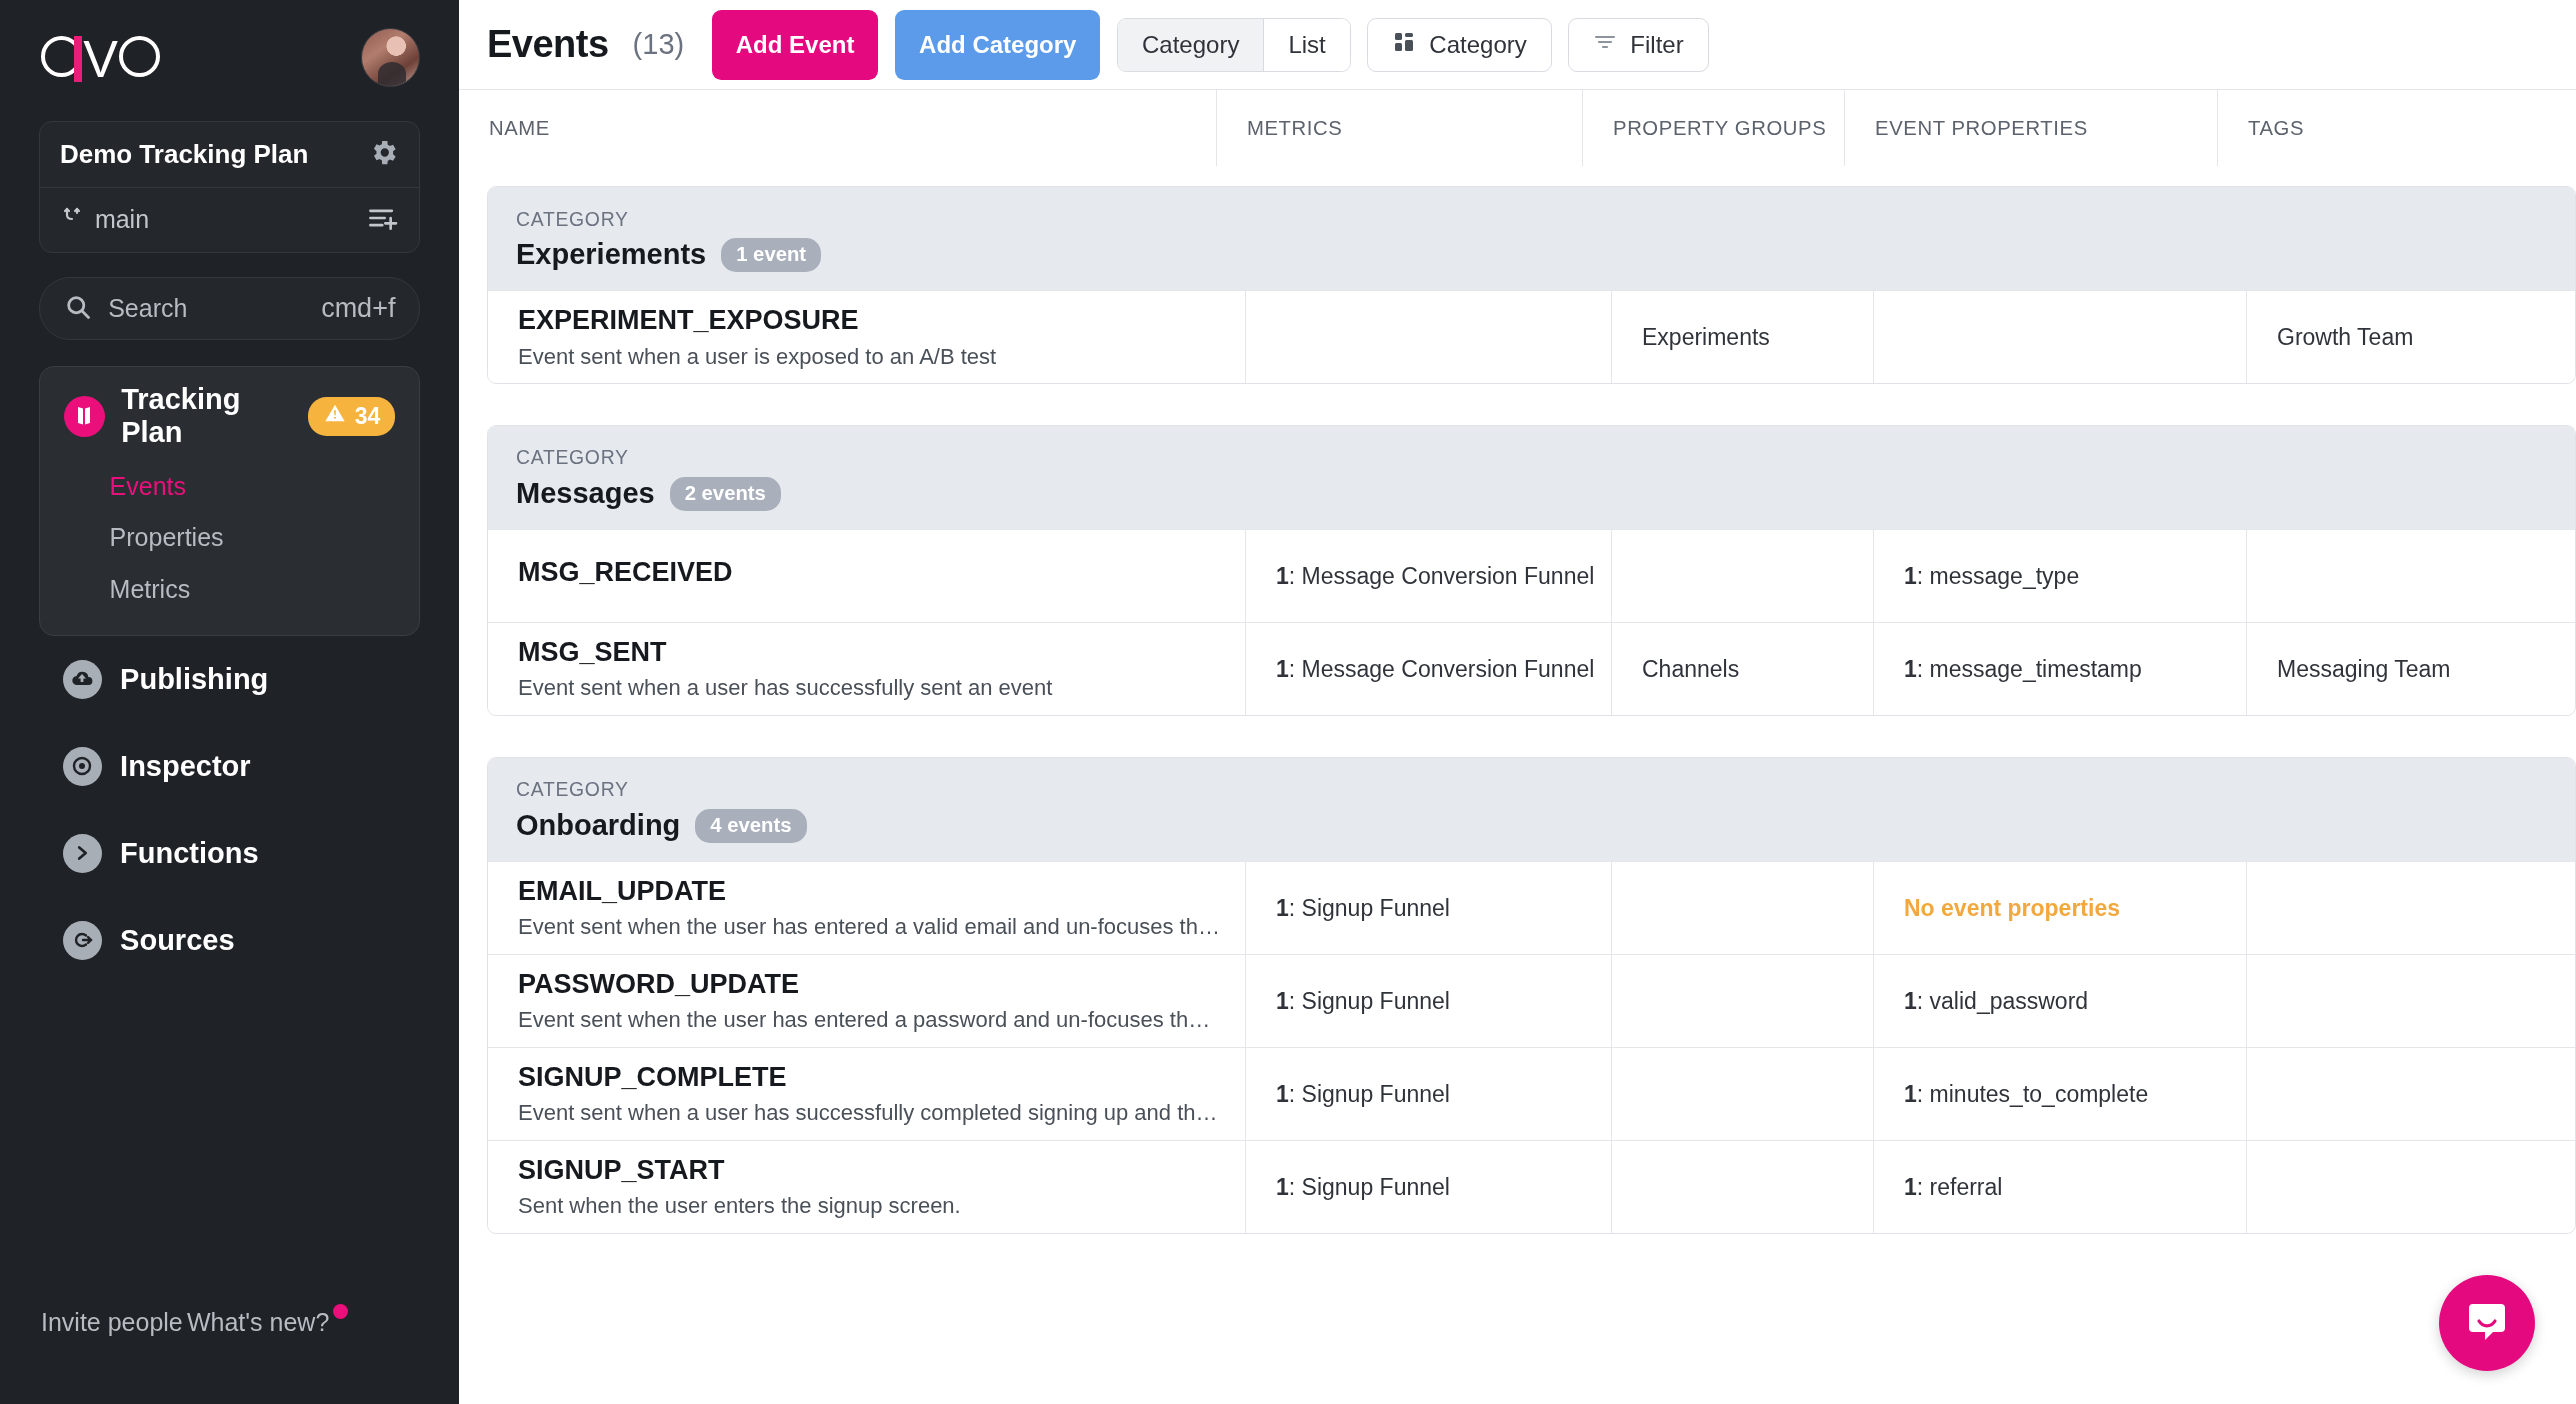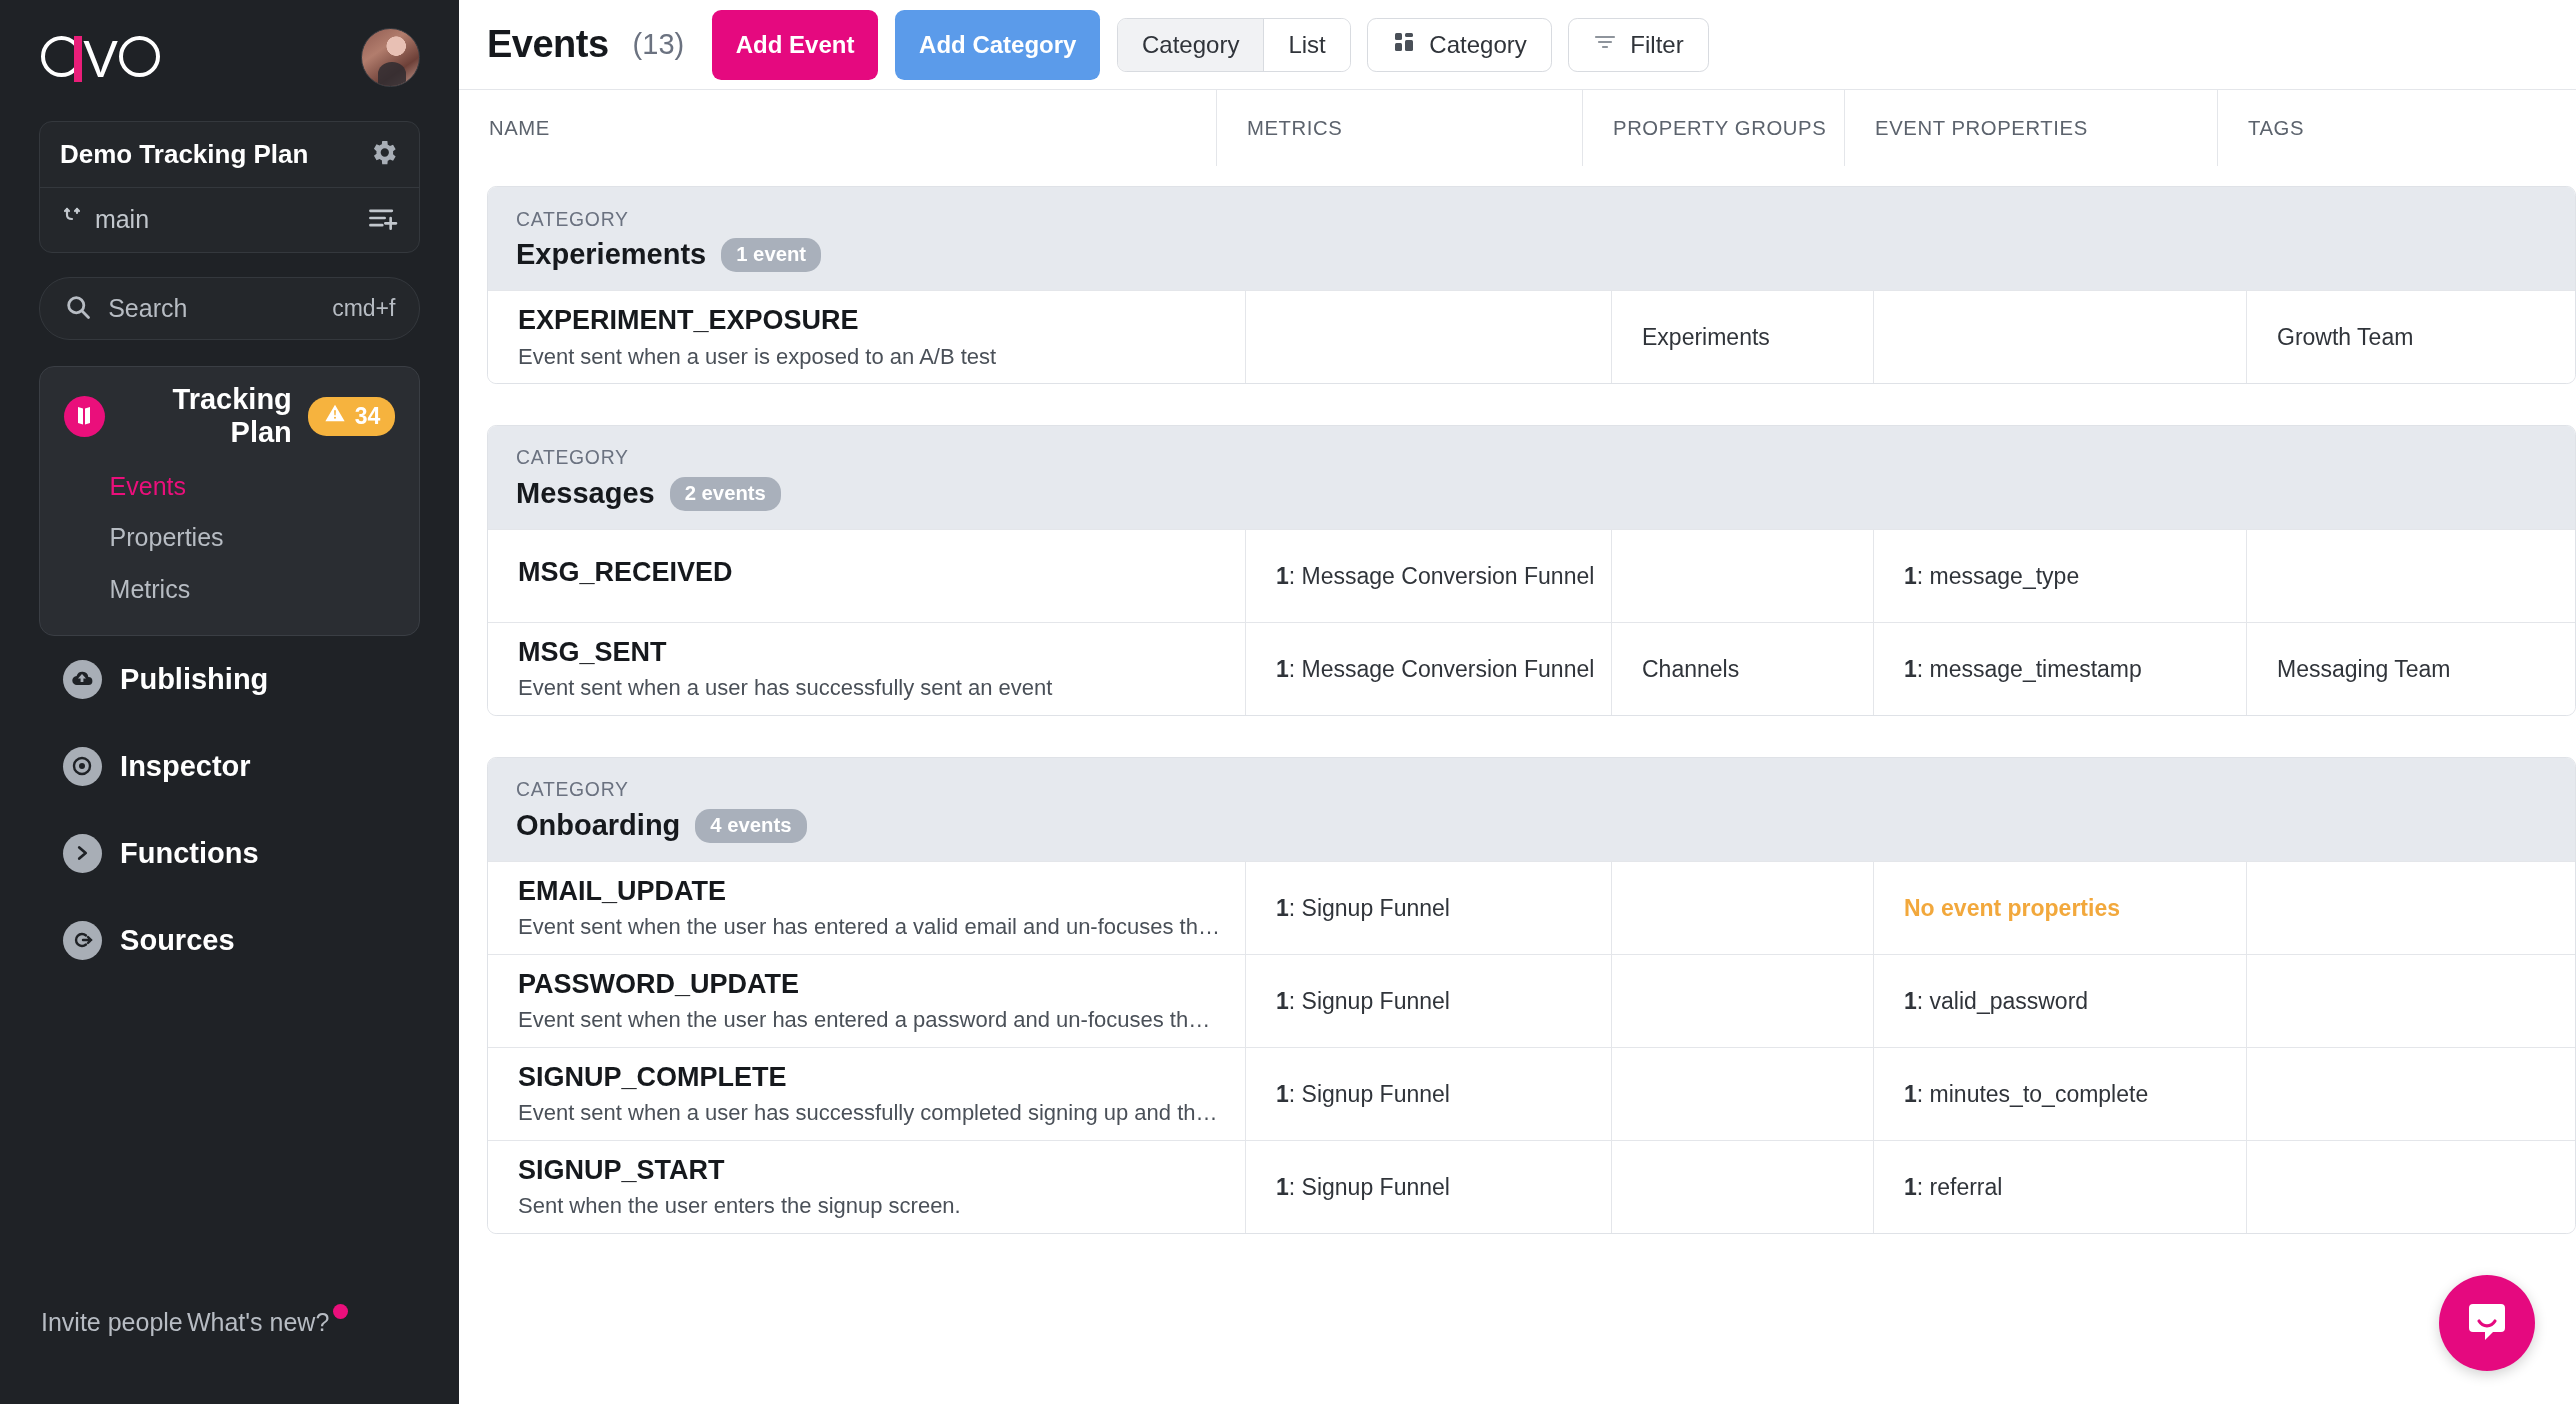--- a/index.html
+++ b/index.html
@@ -134,36 +134,35 @@
     border: 0.9px solid #34383d;
     border-radius: 31px;
     background: #24272b;
     display: flex;
     align-items: center;
     padding: 0 24px;
     justify-content: space-between;
   }
   .search-left { display: flex; align-items: center; gap: 16.6px; }
   .search-ph { font-size: 25px; color: #b7bcc3; }
-  .search-kbd { font-size: 23px; color: #b7bcc3; }
+  .search-kbd { font-size: 27px; color: #b7bcc3; }
 
   .tp-card {
     margin: 26px 16.6px 0 16.6px;
     background: #2a2d32;
     border: 0.9px solid #3a3e44;
     border-radius: 15px;
     padding: 16.6px 0 20.3px 0;
   }
   .tp-head {
     display: flex;
     align-items: center;
     gap: 16.6px;
     padding: 0 24px;
     margin-bottom: 11px;
-    text-align: right;
   }
   .tp-icon {
     width: 41px; height: 41px;
     border-radius: 50%;
     background: #ea0f7b;
     display: flex; align-items: center; justify-content: center;
     flex: 0 0 41px;
   }
   .tp-title {
     font-size: 29px;

